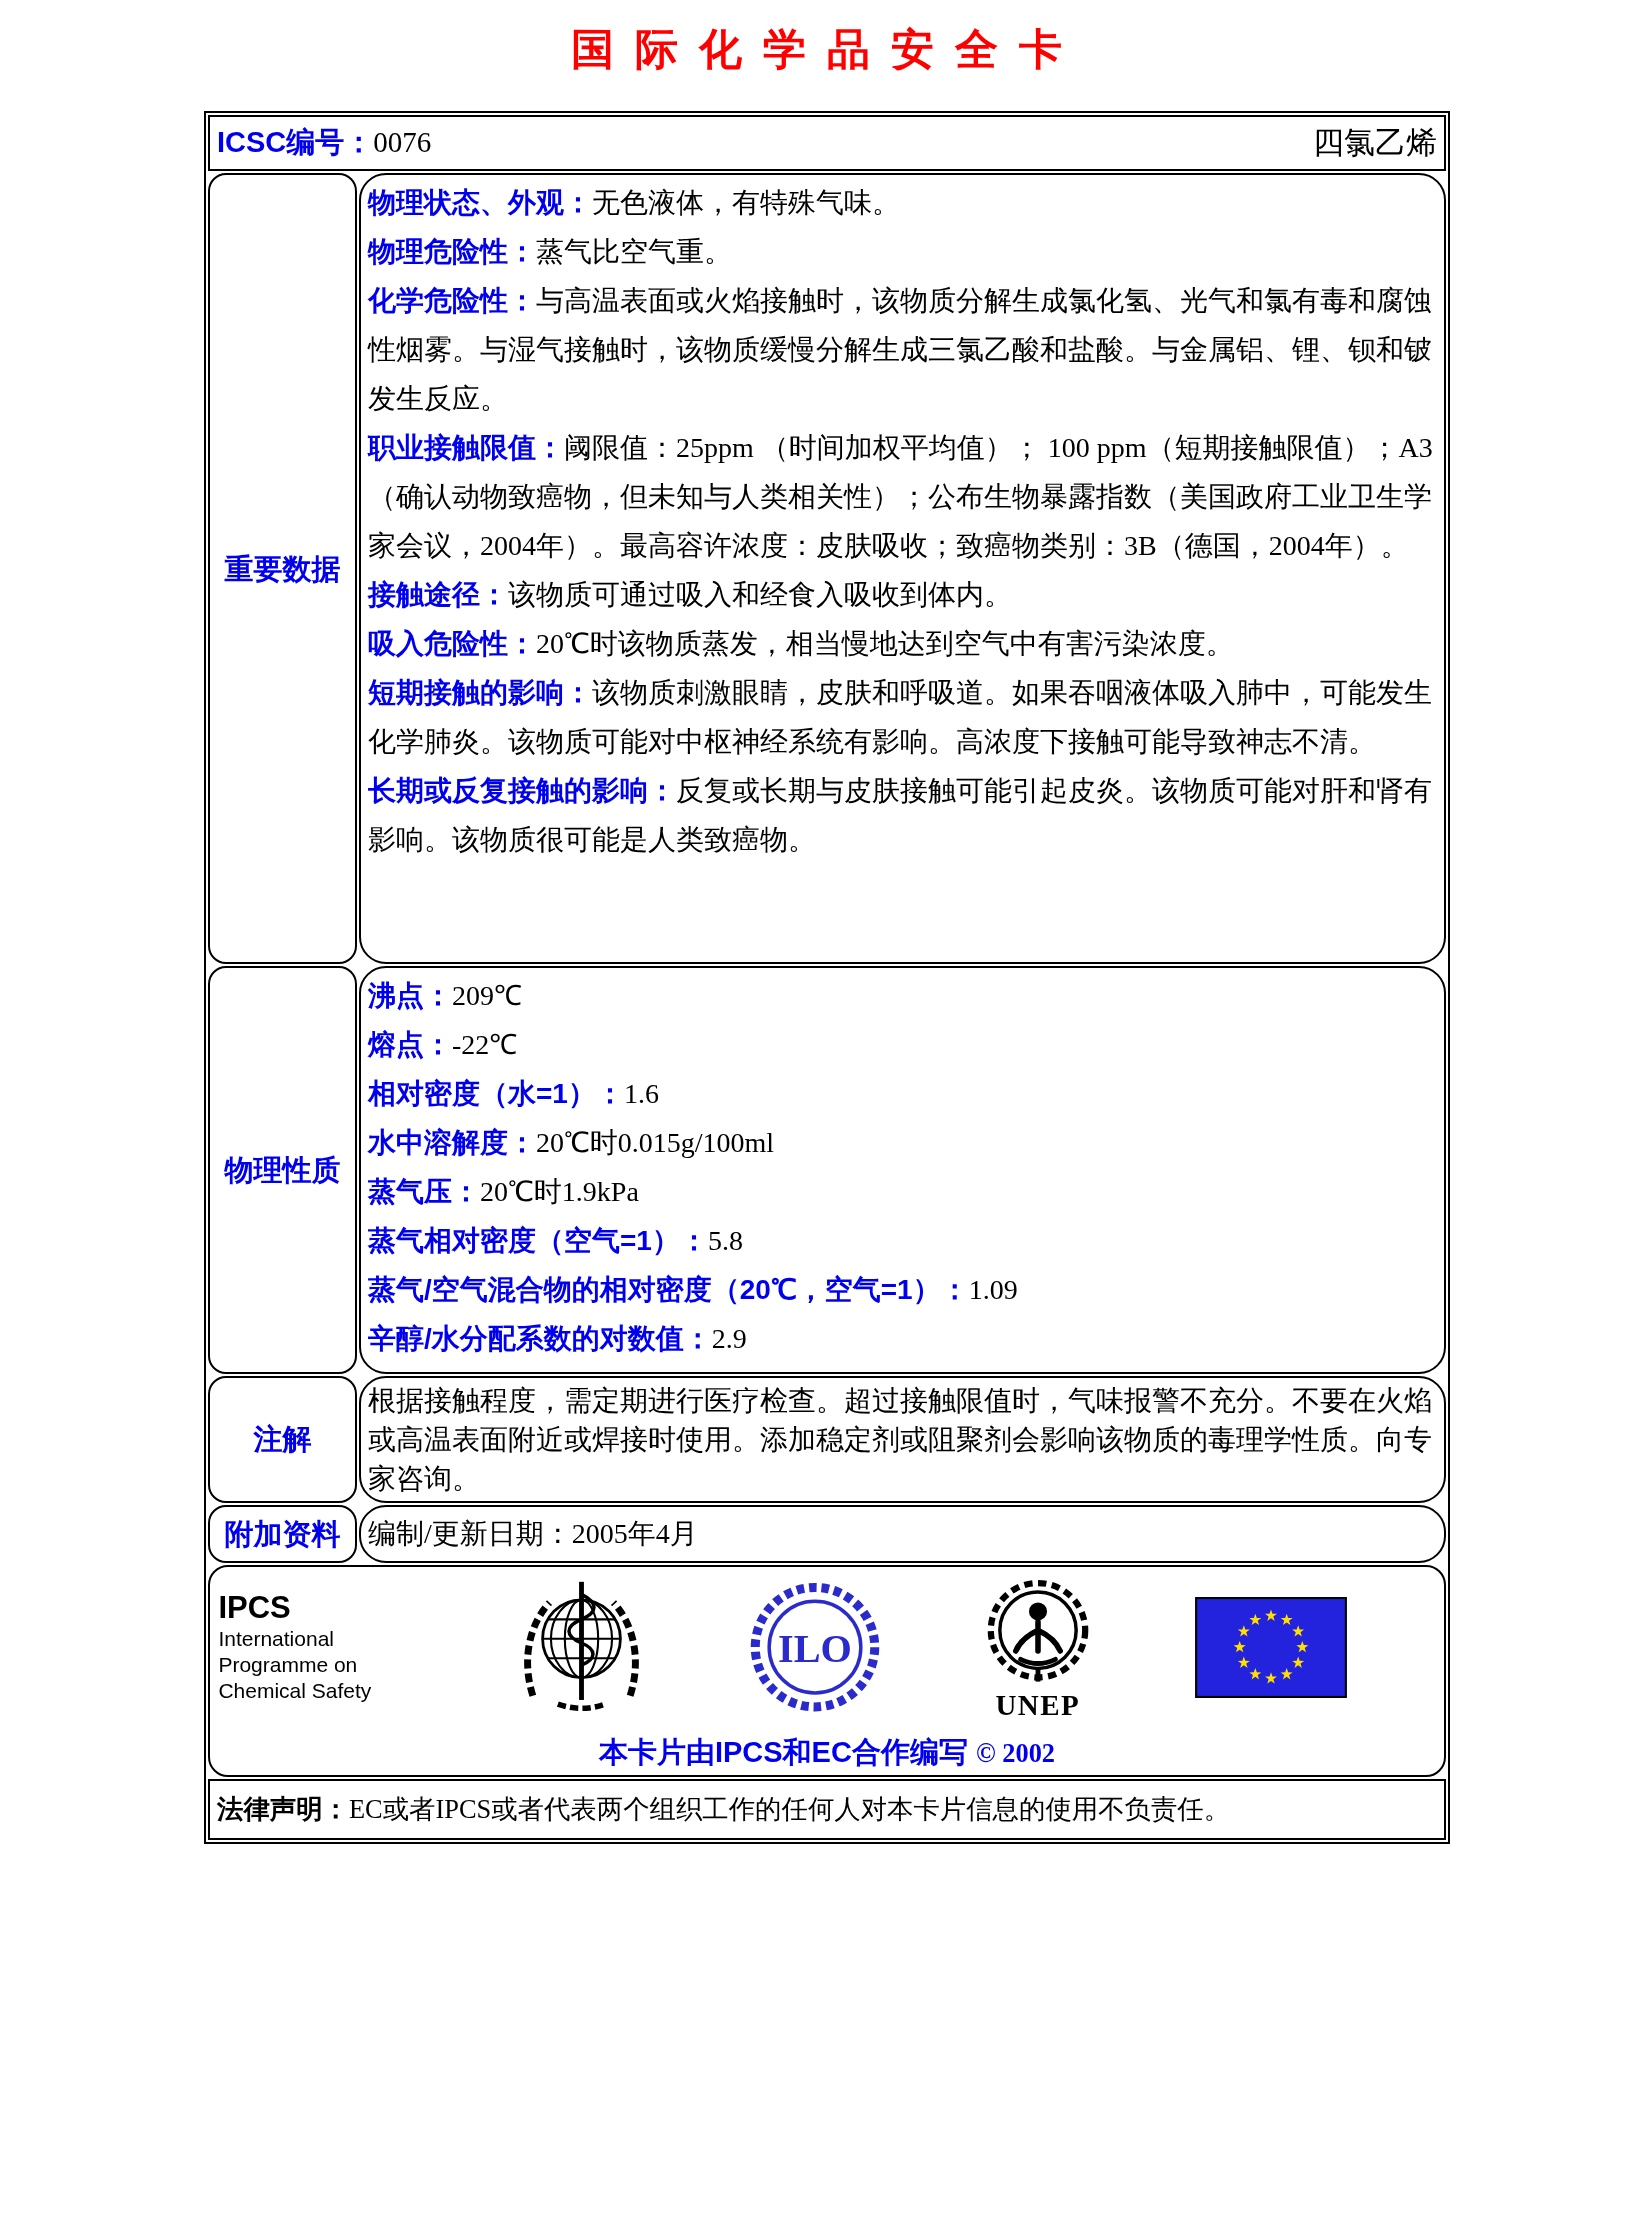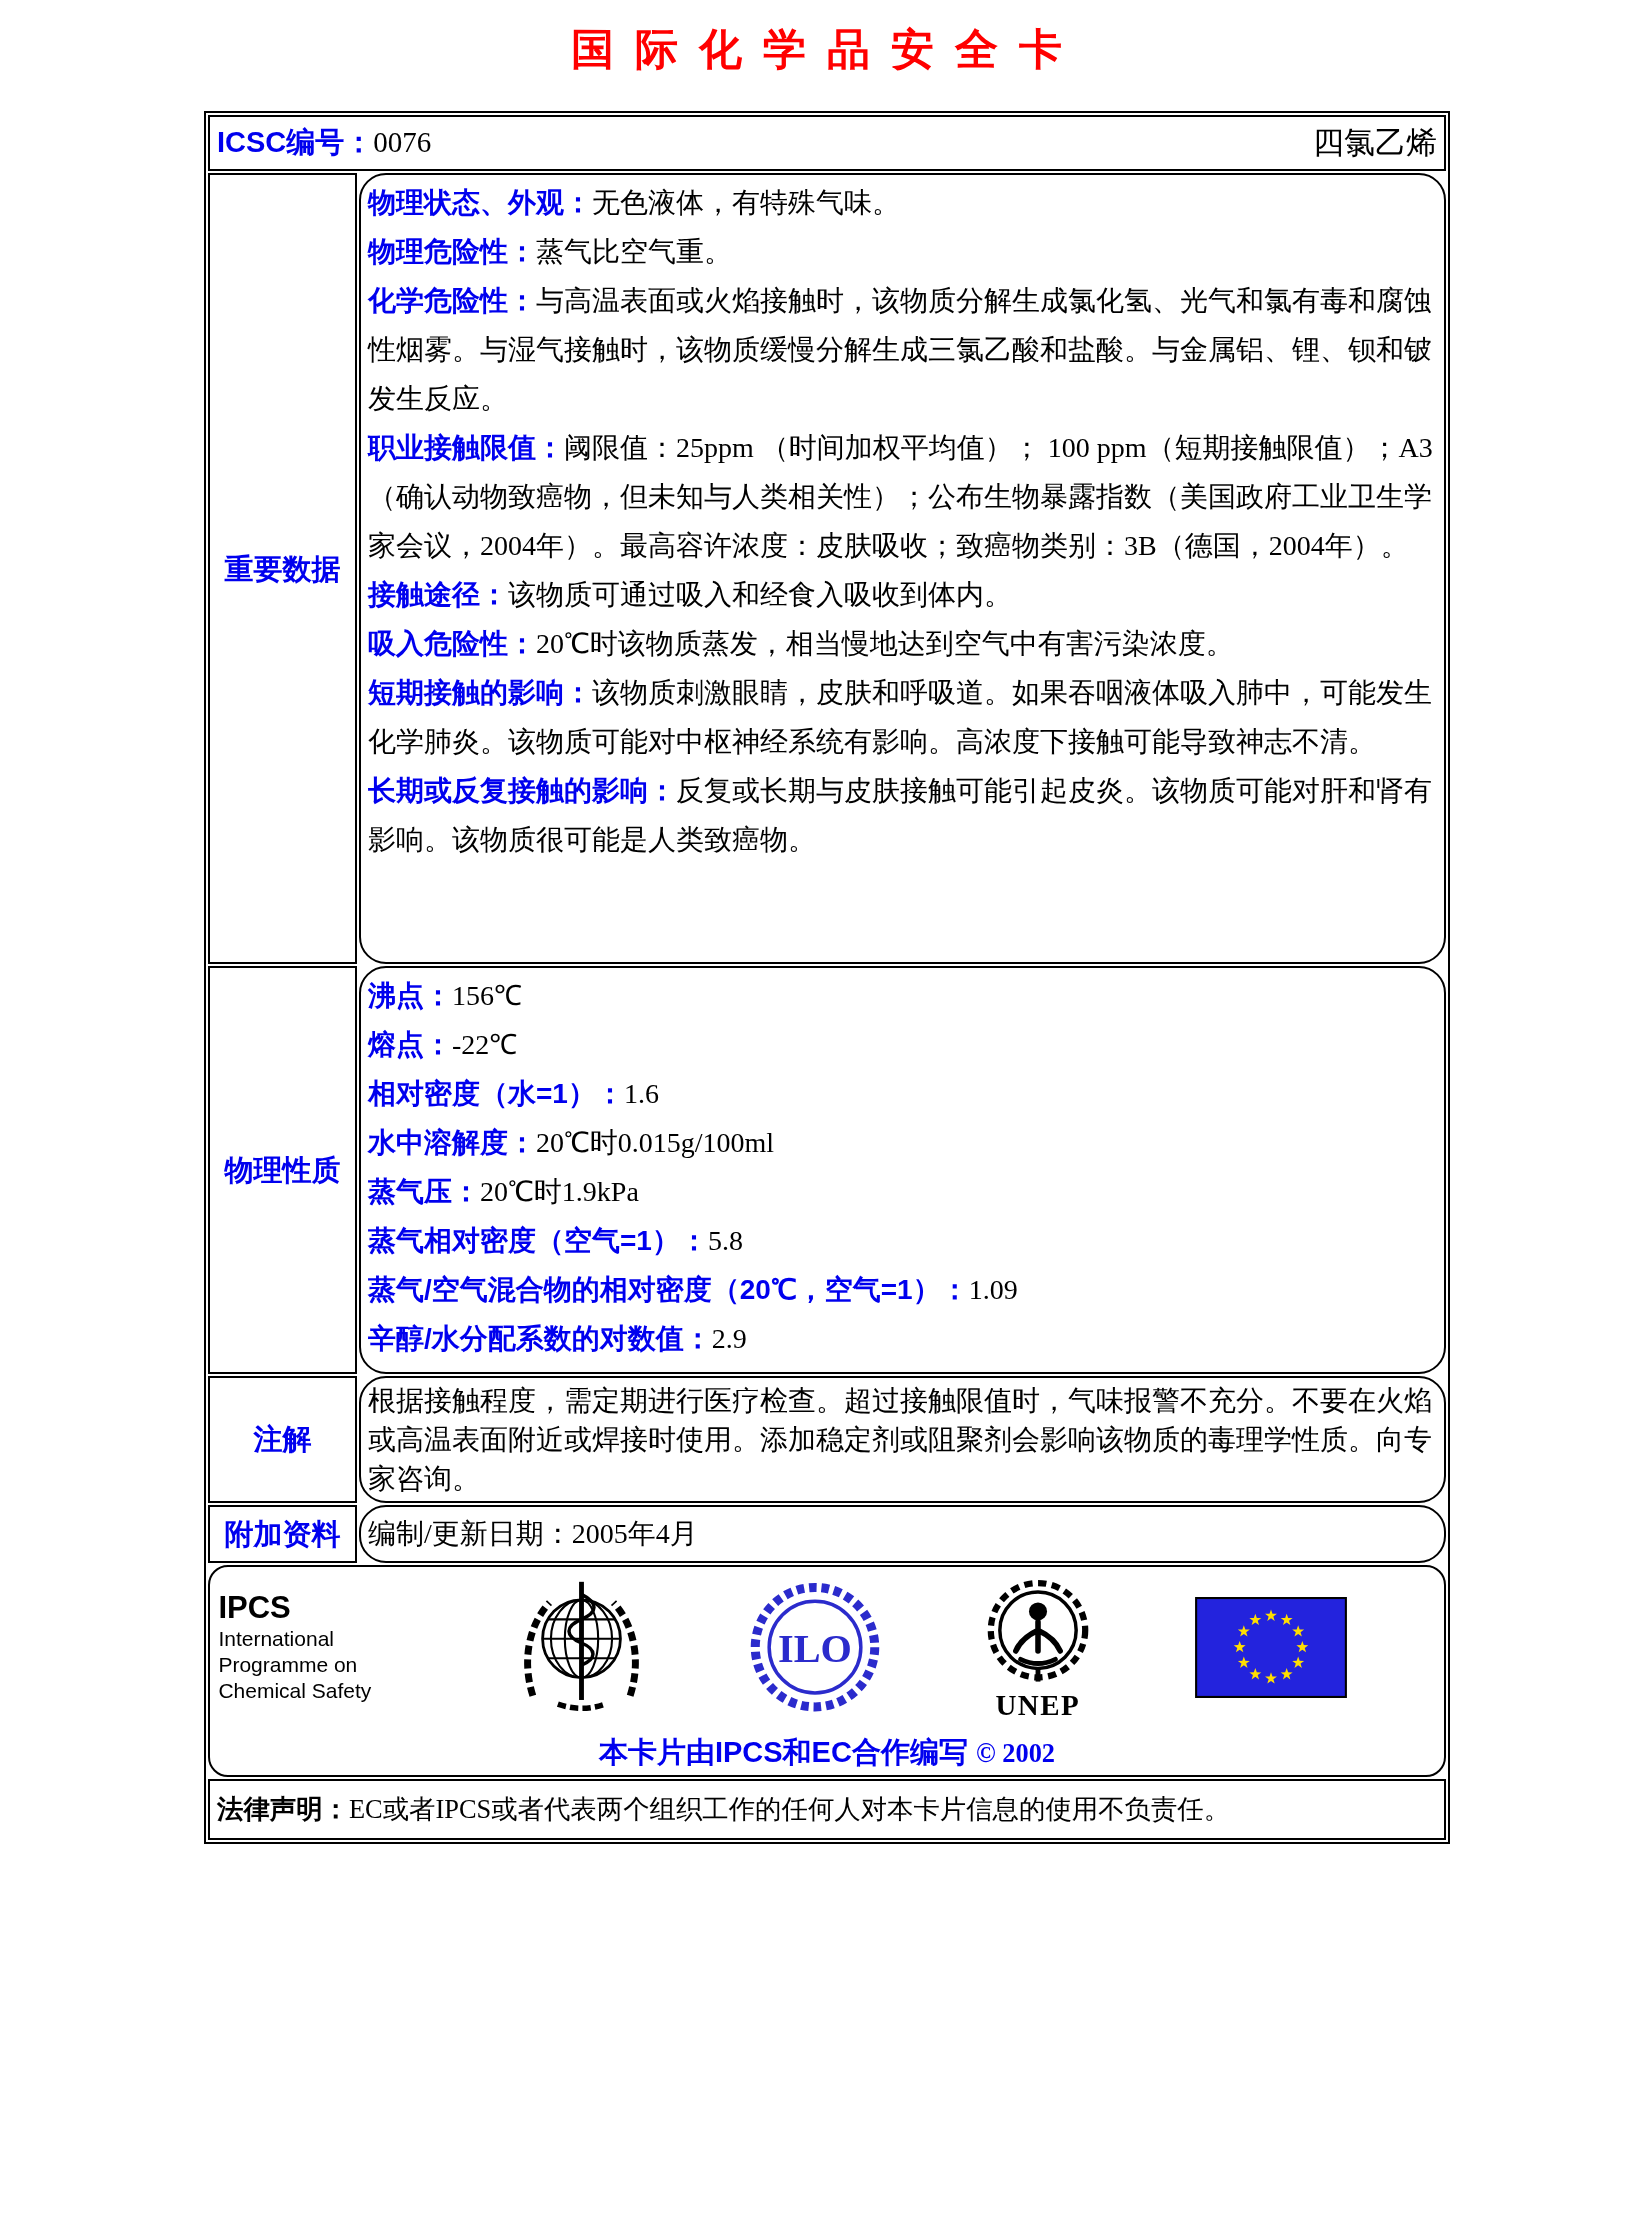--- a/index.html
+++ b/index.html
@@ -52,20 +52,21 @@
   .r-disc   td { height: 61px; vertical-align: middle; }
 
   .label-cell {
     text-align: center;
     vertical-align: middle !important;
     color: #0000EE;
     font-family: "Liberation Sans", sans-serif;
     font-weight: bold;
     font-size: 29px;
     line-height: 36px;
+    border-radius: 18px;
   }
   .header-flex { display: flex; justify-content: space-between; align-items: center; }
   .icsc-left { font-size: 29px; }
   .lbl {
     color: #0000EE;
     font-family: "Liberation Sans", sans-serif;
     font-weight: bold;
   }
   .val { color:#000; font-family: "Liberation Serif", serif; }
   .chem-name { font-size: 31px; color: #000; }
@@ -139,21 +140,21 @@
           <span class="entry"><span class="lbl">接触途径：</span><span>该物质可通过吸入和经食入吸收到体内。</span></span>
           <span class="entry"><span class="lbl">吸入危险性：</span><span>20℃时该物质蒸发，相当慢地达到空气中有害污染浓度。</span></span>
           <span class="entry"><span class="lbl">短期接触的影响：</span><span>该物质刺激眼睛，皮肤和呼吸道。如果吞咽液体吸入肺中，可能发生化学肺炎。该物质可能对中枢神经系统有影响。高浓度下接触可能导致神志不清。</span></span>
           <span class="entry"><span class="lbl">长期或反复接触的影响：</span><span>反复或长期与皮肤接触可能引起皮炎。该物质可能对肝和肾有影响。该物质很可能是人类致癌物。</span></span>
         </td>
       </tr>
 
       <tr class="r-physical">
         <td class="cell label-cell">物理性质</td>
         <td class="cell content-cell">
-          <span class="entry"><span class="lbl">沸点：</span><span>156℃</span></span>
+          <span class="entry"><span class="lbl">沸点：</span><span>209℃</span></span>
           <span class="entry"><span class="lbl">熔点：</span><span>-22℃</span></span>
           <span class="entry"><span class="lbl">相对密度（水=1）：</span><span>1.6</span></span>
           <span class="entry"><span class="lbl">水中溶解度：</span><span>20℃时0.015g/100ml</span></span>
           <span class="entry"><span class="lbl">蒸气压：</span><span>20℃时1.9kPa</span></span>
           <span class="entry"><span class="lbl">蒸气相对密度（空气=1）：</span><span>5.8</span></span>
           <span class="entry"><span class="lbl">蒸气/空气混合物的相对密度（20℃，空气=1）：</span><span>1.09</span></span>
           <span class="entry"><span class="lbl">辛醇/水分配系数的对数值：</span><span>2.9</span></span>
         </td>
       </tr>
 

